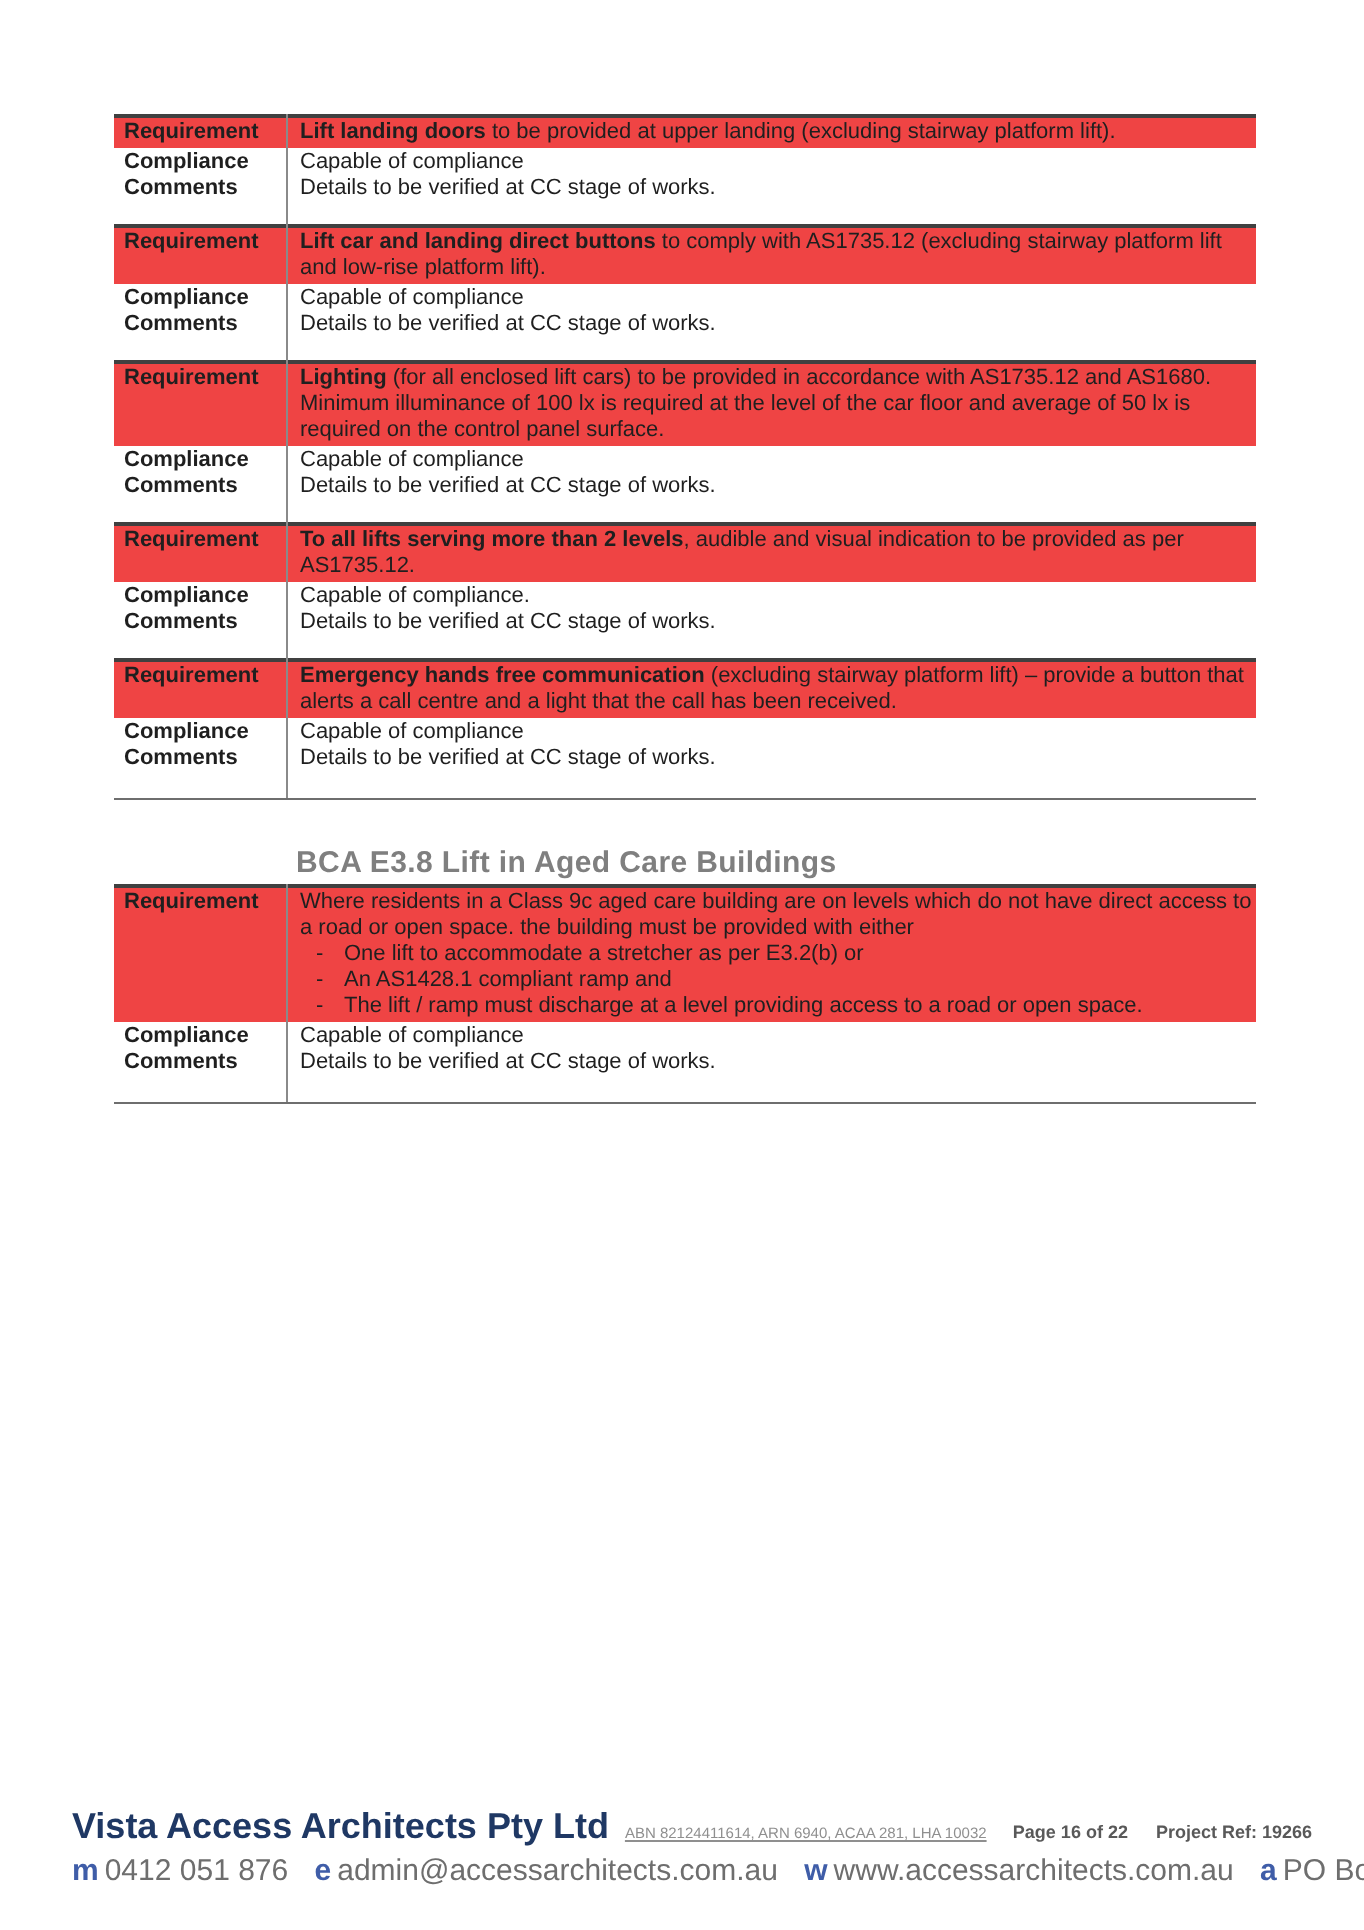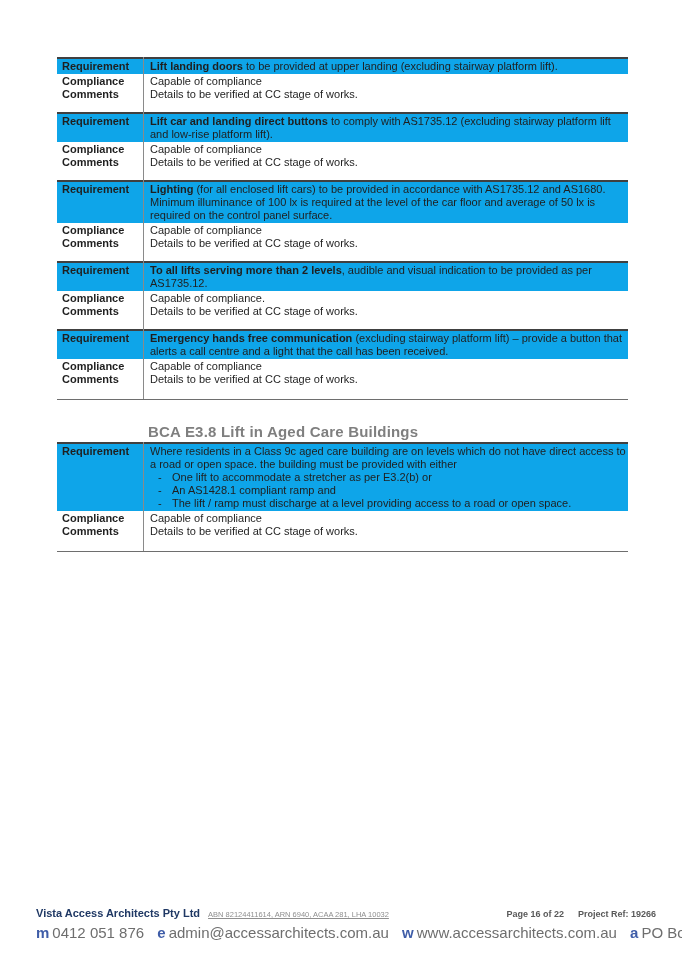--- a/index.html
+++ b/index.html
@@ -24,21 +24,21 @@
   }
   .table-group::before {
     content: "";
     position: absolute;
     left: 86px; top: 0; bottom: 0;
     width: 1px;
     background: #8a8a8a;
   }
   .row { display: flex; }
   .req-row {
-    background: #0ea5e9;
+    background: #ef4444;
     border-top: 2px solid #404040;
   }
   .cell { padding: 1px 4px 1px 5px; }
   .cell.label {
     width: 86px;
     flex-shrink: 0;
     font-weight: bold;
   }
   .cell.body { flex: 1; padding-left: 7px; padding-right: 0; }
   .spacer { height: 10px; }
@@ -55,21 +55,21 @@
   .footer {
     position: absolute;
     left: 36px; right: 26px; top: 903px;
   }
   .footer-line1 {
     display: flex;
     justify-content: space-between;
     align-items: baseline;
   }
   .footer-company {
-    font-size: 11px;
+    font-size: 18px;
     font-weight: bold;
     color: #1f3864;
     white-space: nowrap;
   }
   .footer-reg {
     font-size: 7.5px;
     color: #8f8f8f;
     margin-left: 8px;
     white-space: nowrap;
     text-decoration: underline;

